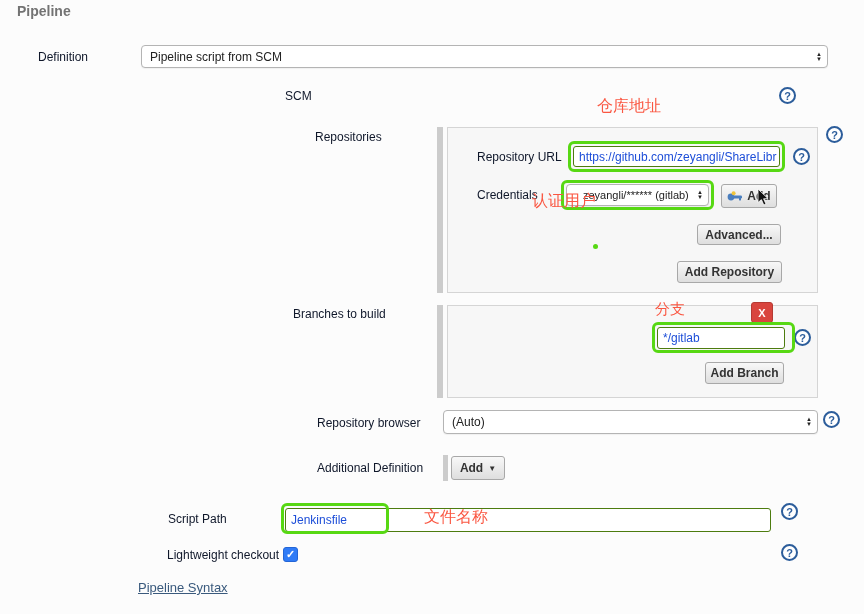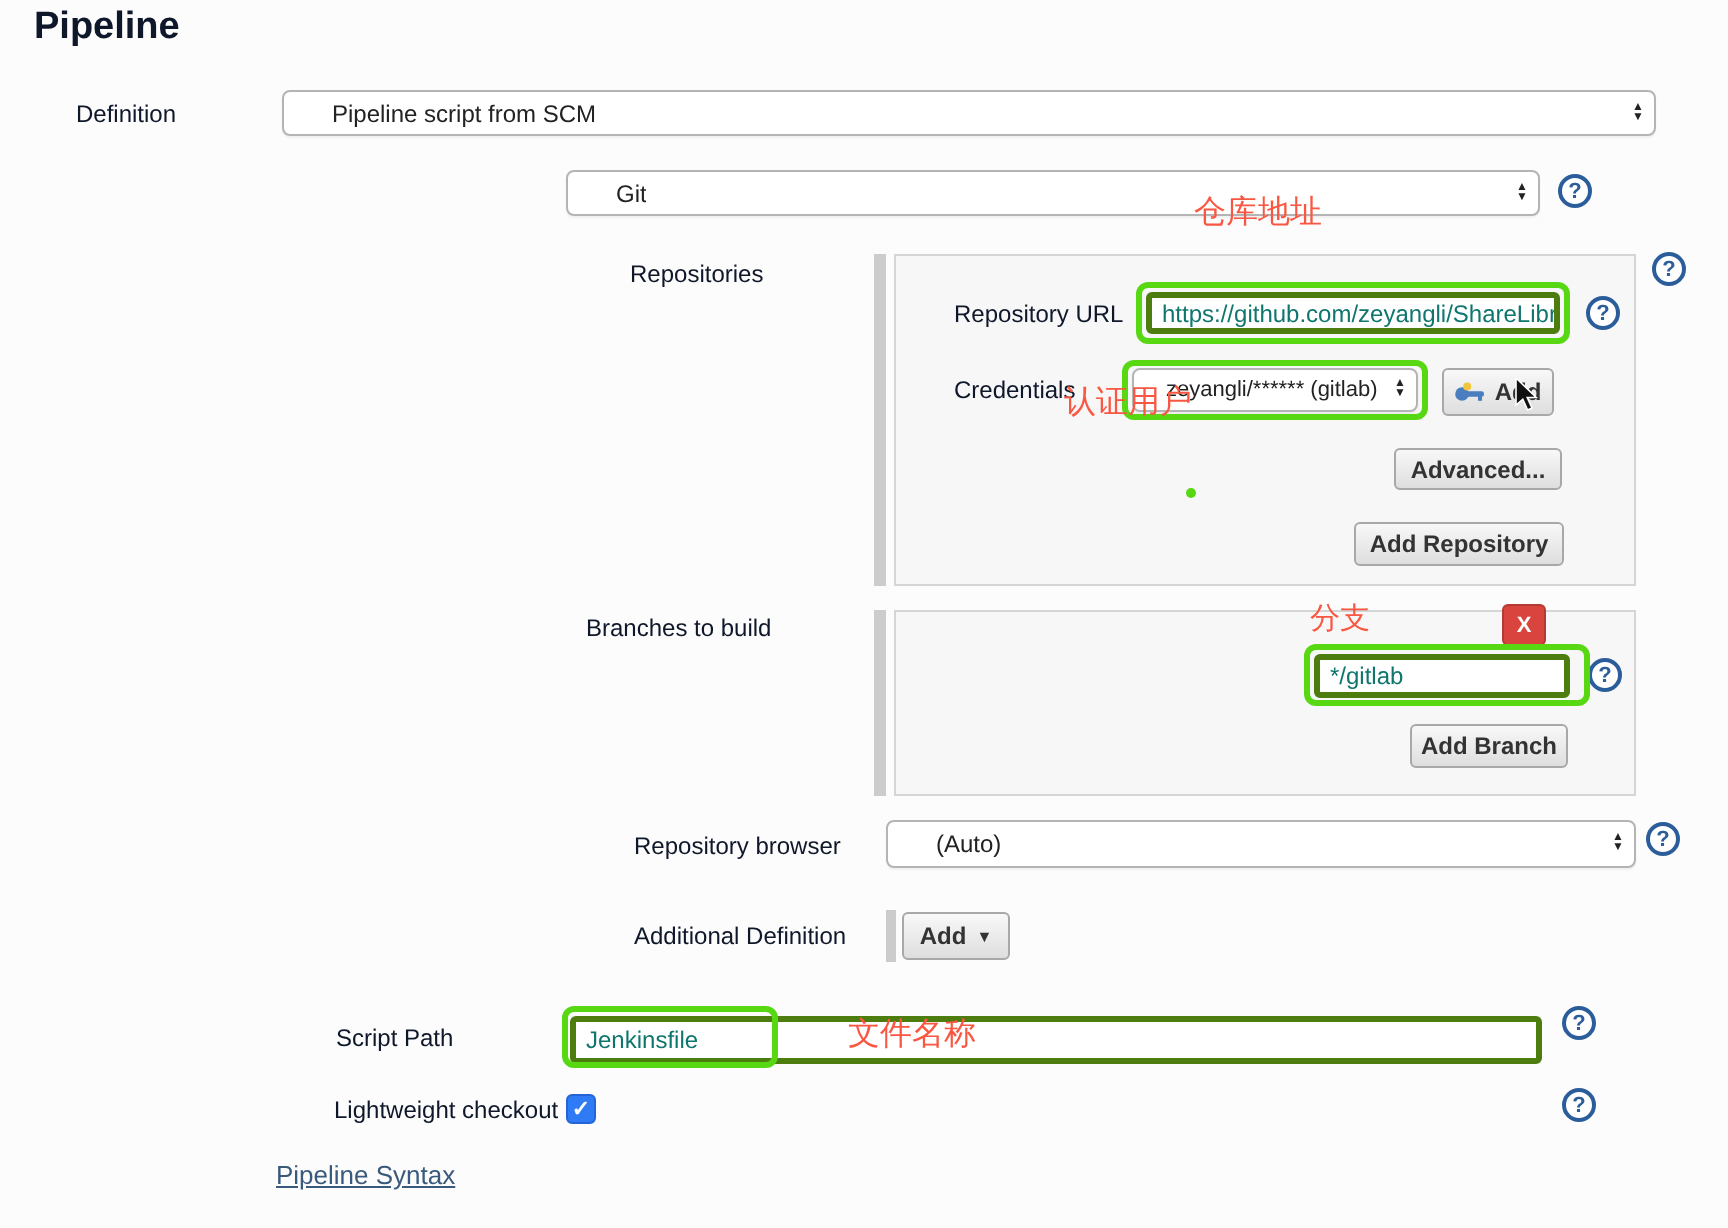--- a/index.html
+++ b/index.html
@@ -1,29 +1,29 @@
 <!DOCTYPE html>
 <html><head>
 <meta charset="utf-8">
 <style>
   *{margin:0;padding:0;box-sizing:border-box}
   body{font-family:"Liberation Sans",sans-serif;background:#fff}
   #app{position:relative;width:864px;height:614px;background:#fcfcfc;overflow:hidden;color:#333;font-size:12px}
   .label{position:absolute;font-size:12px;color:#0f172a;white-space:nowrap}
-  .select{position:absolute;background:#fff;border:1px solid #b4b4b4;border-radius:4px;display:flex;align-items:center;padding:0 20px 0 24px;font-size:12px;color:#222;box-shadow:0 1px 1px rgba(0,0,0,.05);cursor:pointer}
+  .select{position:absolute;background:#fff;border:1px solid #b4b4b4;border-radius:4px;display:flex;align-items:center;padding:0 20px 0 8px;font-size:12px;color:#222;box-shadow:0 1px 1px rgba(0,0,0,.05);cursor:pointer}
   .selval{white-space:nowrap;overflow:hidden}
   .spin{position:absolute;right:5px;top:50%;transform:translateY(-50%);display:flex;flex-direction:column;align-items:center;font-size:6px;line-height:5px;color:#222}
-  .input{position:absolute;background:#fff;border:3px solid #4d7c0f;border-radius:3px;font-size:12px;color:#0f766e;padding:0 5px;display:flex;align-items:center;overflow:hidden;white-space:nowrap}
+  .input{position:absolute;background:#fff;border:1px solid #4d7c0f;border-radius:3px;font-size:12px;color:#1d4ed8;padding:0 5px;display:flex;align-items:center;overflow:hidden;white-space:nowrap}
   .btn{position:absolute;background:linear-gradient(180deg,#f8f8f8,#dedede);border:1px solid #a8a8a8;border-radius:3px;font-size:12px;font-weight:bold;color:#333;display:flex;align-items:center;justify-content:center;cursor:pointer;white-space:nowrap}
   .help{position:absolute;width:17px;height:17px;border-radius:50%;border:2px solid #2c5d9b;background:#fff;color:#2c5d9b;font-size:11px;font-weight:bold;display:flex;align-items:center;justify-content:center;cursor:pointer}
   .panel{position:absolute;background:#f7f7f7;border:1px solid #d5d5d5}
   .vbar{position:absolute;background:#ccc}
   .gbox{position:absolute;border:3px solid #57d813;border-radius:6px;z-index:5;pointer-events:none}
   .ann{position:absolute;color:#fa5742;font-size:16px;white-space:nowrap;z-index:6}
-  #heading{position:absolute;left:17px;top:3px;font-size:19px;font-weight:bold;color:#0f172a}
+  #heading{position:absolute;left:17px;top:3px;font-size:14px;font-weight:bold;color:#737373}
   #def-label{left:38px;top:50px}
   #def-select{left:141px;top:45px;width:687px;height:23px}
   #scm-label{left:285px;top:89px}
   #scm-select{left:283px;top:85px;width:487px;height:23px}
   #scm-help{left:779px;top:87px}
   #ann-repo{left:597px;top:96px}
   #repos-bar{left:437px;top:127px;width:6px;height:166px}
   #repos-panel{left:447px;top:127px;width:371px;height:166px}
   #repos-help{left:826px;top:126px}
   #repos-label{left:315px;top:130px}
@@ -77,27 +77,20 @@
   <div class="label" id="def-label">Definition</div>
   <div class="select" id="def-select">
     <span class="selval">Pipeline script from SCM</span>
     <span class="spin">
         <span>▲</span>
         <span>▼</span>
       </span>
   </div>
 
   <div class="label" id="scm-label">SCM</div>
-  <div class="select" id="scm-select">
-    <span class="selval">Git</span>
-    <span class="spin">
-        <span>▲</span>
-        <span>▼</span>
-      </span>
-  </div>
   <div class="help" id="scm-help">?</div>
 
   <div class="ann" id="ann-repo">仓库地址</div>
 
   <div class="label" id="repos-label">Repositories</div>
   <div class="vbar" id="repos-bar"></div>
   <div class="panel" id="repos-panel"></div>
   <div class="help" id="repos-help">?</div>
 
   <div class="label" id="repourl-label">Repository URL</div>

